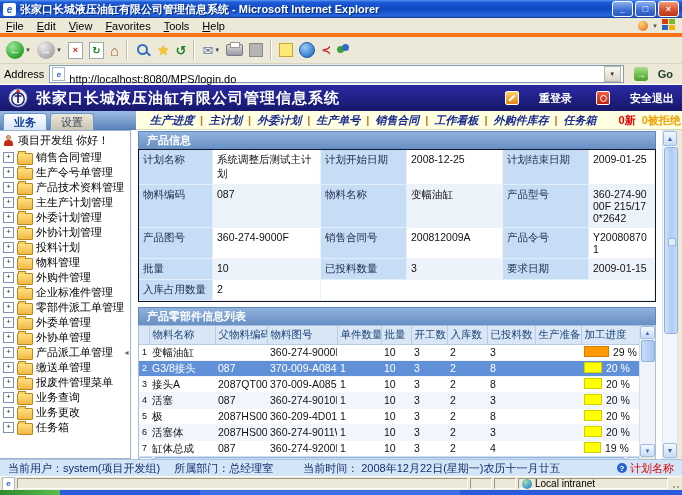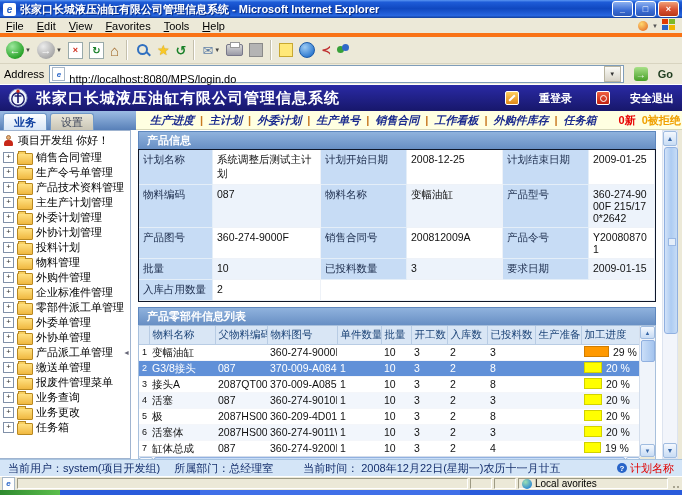--- a/index.html
+++ b/index.html
@@ -608,21 +608,21 @@
     </span>
   </div>
 
   <div class="ie-status">
     <span class="page-icon">e</span>
     <span class="st-cell st-main"></span>
     <span class="st-cell st-sm"></span>
     <span class="st-cell st-sm"></span>
     <span class="st-cell st-zone">
       <span class="mini-globe"></span>
-      <span>Local avorites</span>
+      <span>Local intranet</span>
     </span>
     <span class="grip"></span>
   </div>
 
   <div class="taskbar">
     <span class="start"></span>
     <span class="tbwin"></span>
   </div>
 </div>
 

